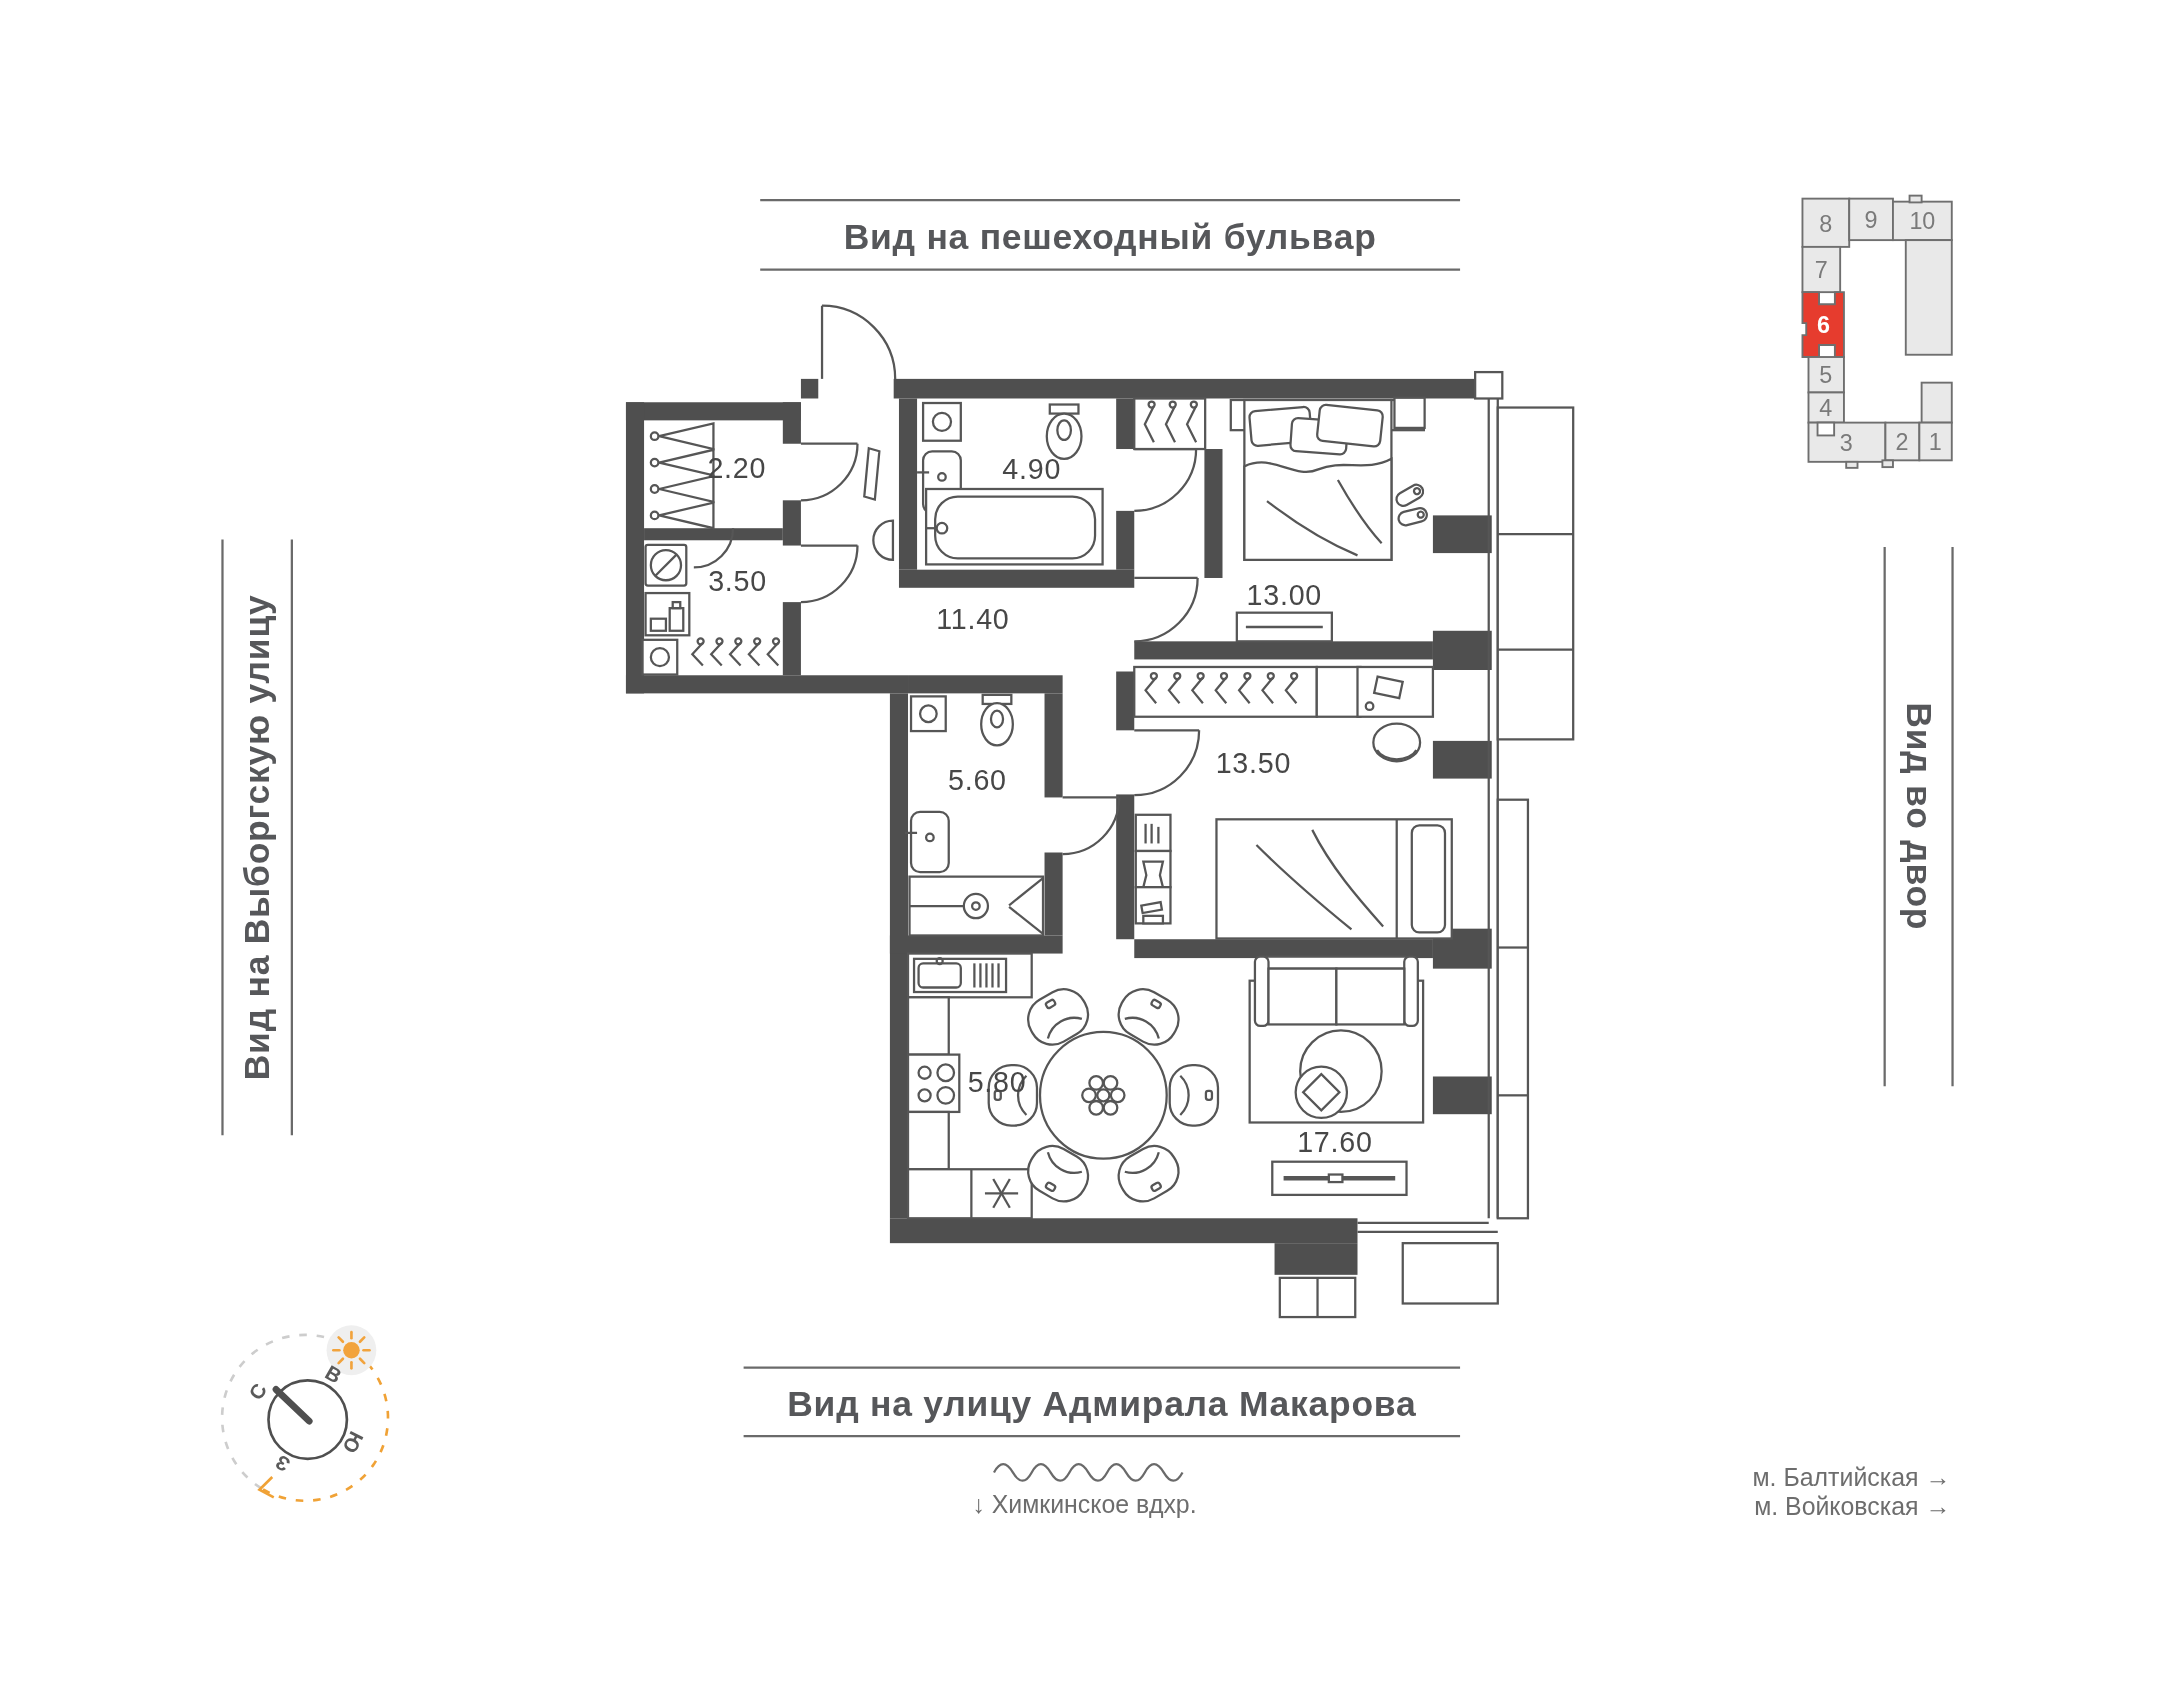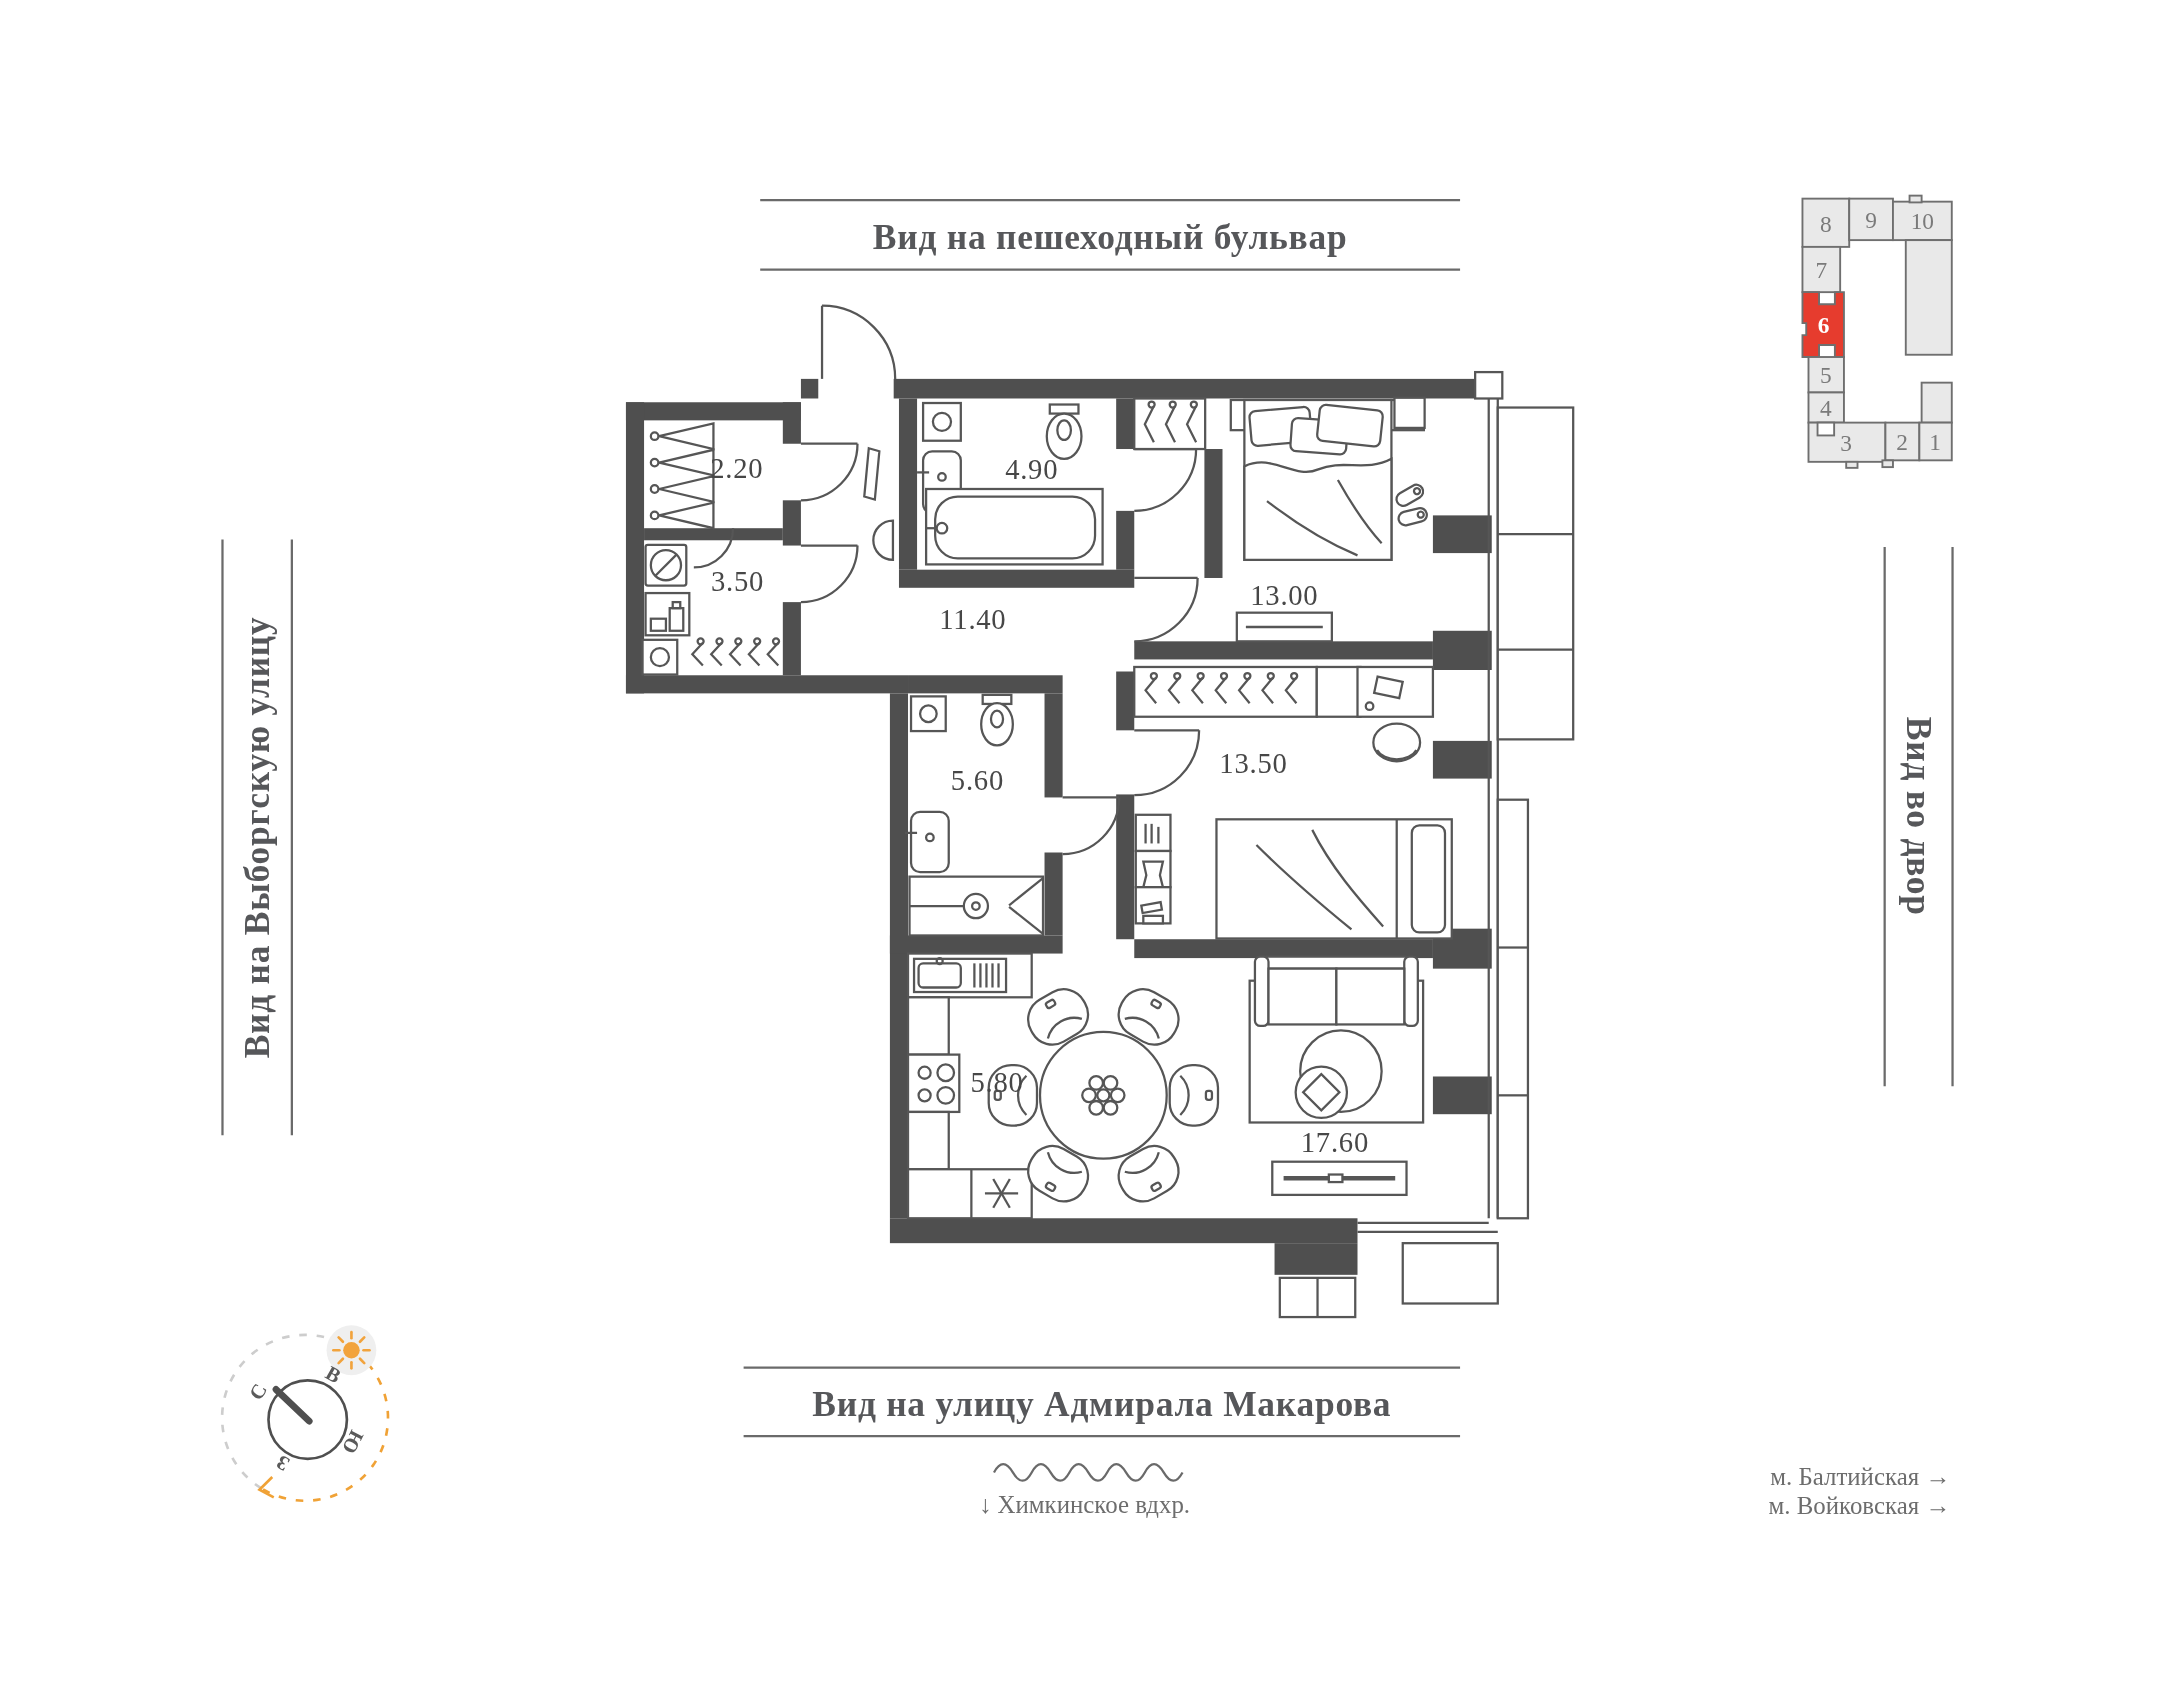--- a/index.html
+++ b/index.html
@@ -1,17 +1,17 @@
 <!DOCTYPE html>
 <html style="font-size:12px"><head>
 <meta charset="utf-8">
 <style>
   html,body{margin:0;padding:0;background:#ffffff;}
   .page{position:relative;width:2050px;height:1705px;background:#fff;overflow:hidden;
-        font-family:Liberation Serif, serif;}
+        font-family:Liberation Sans, sans-serif;}
   svg{display:block;}
   
   .wall{fill:#4f4f4f;stroke:none;}
   .ln{fill:none;stroke:#565656;stroke-width:3;}
   .lnw{fill:#ffffff;stroke:#565656;stroke-width:3;}
   .lnt{fill:none;stroke:#6a6a6a;stroke-width:3;}
   
   .title{font-size:47px;font-weight:600;fill:#56575a;letter-spacing:1px;
          text-anchor:middle;dominant-baseline:central;}
   .room-label{font-size:38px;font-weight:500;fill:#474747;letter-spacing:1px;

